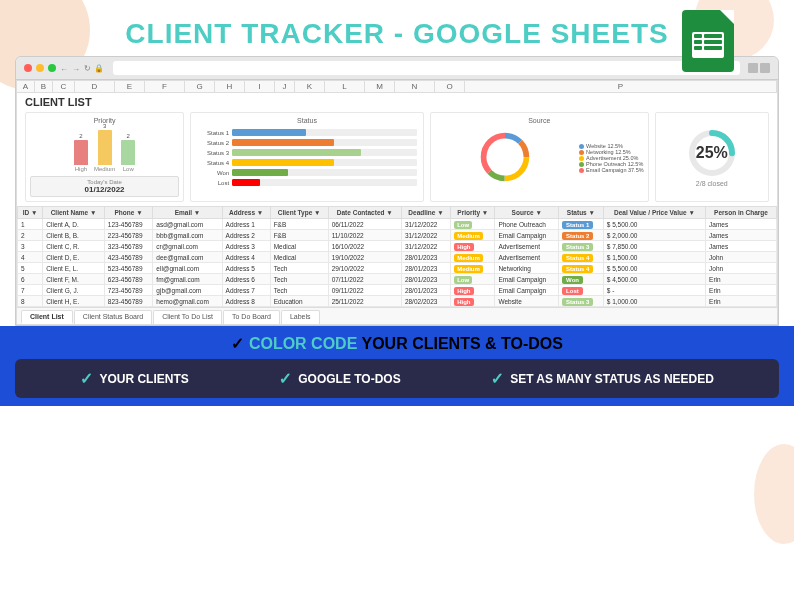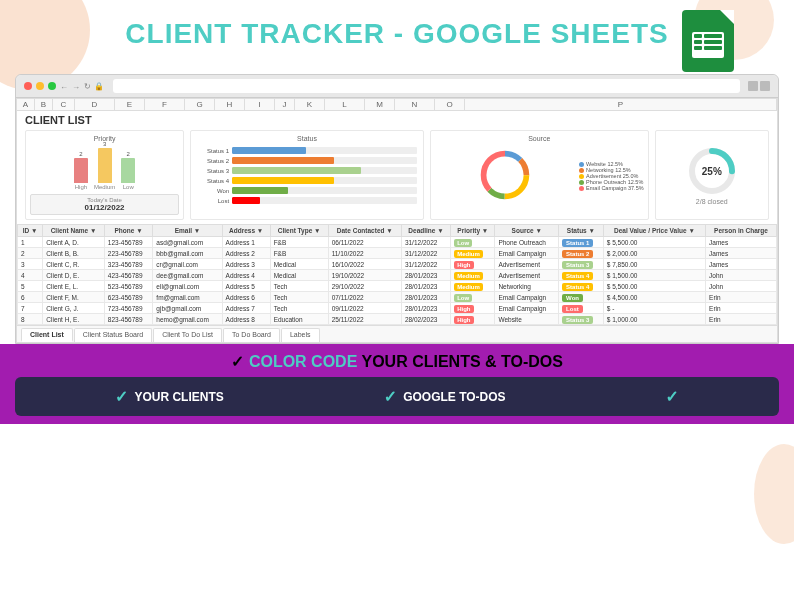--- a/index.html
+++ b/index.html
@@ -39,21 +39,21 @@
       border-radius: 50%;
       opacity: 0.4;
       z-index: 0;
     }
 
     
     .header {
       position: relative;
       z-index: 1;
       text-align: center;
-      padding: 18px 0 24px;
+      padding: 18px 0 6px;
     }
     .header-title {
       font-size: 28px;
       font-weight: 900;
       color: #222;
       letter-spacing: 1px;
     }
     .header-title span {
       color: #4ecdc4;
     }
@@ -304,21 +304,21 @@
     }
     .progress-ring {
       position: relative;
       width: 50px;
       height: 50px;
     }
     .progress-text {
       position: absolute;
       top: 50%; left: 50%;
       transform: translate(-50%, -50%);
-      font-size: 10px;
+      font-size: 16px;
       font-weight: bold;
       color: #333;
     }
     .progress-label {
       font-size: 7px;
       color: #888;
       margin-top: 2px;
     }
 
     
@@ -380,21 +380,21 @@
       background: #fff;
       border-bottom: 2px solid white;
       font-weight: bold;
       color: #333;
     }
 
     
     .bottom-section {
       position: relative;
       z-index: 1;
-      background: #a21caf;
+      background: #1d4ed8;
       padding: 8px 15px;
     }
     .color-code-text {
       text-align: center;
       font-size: 16px;
       font-weight: 900;
       margin-bottom: 6px;
     }
     .color-code-text .highlight {
       color: #4ecdc4;
@@ -777,15 +777,16 @@
     <div class="feature-item">
       <span class="check-icon">✓</span>
       <span>YOUR CLIENTS</span>
     </div>
     <div class="feature-item">
       <span class="check-icon">✓</span>
       <span>GOOGLE TO-DOS</span>
     </div>
     <div class="feature-item">
       <span class="check-icon">✓</span>
+      <span>SET AS MANY STATUS AS NEEDED</span>
     </div>
   </div>
 </div>
 
 </body></html>

